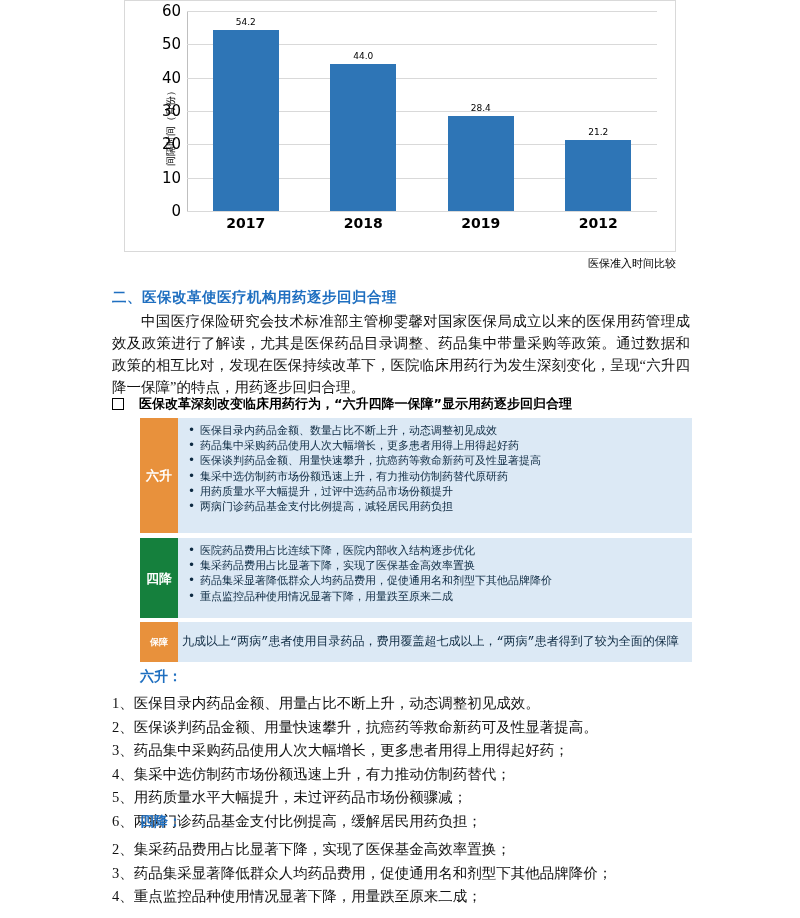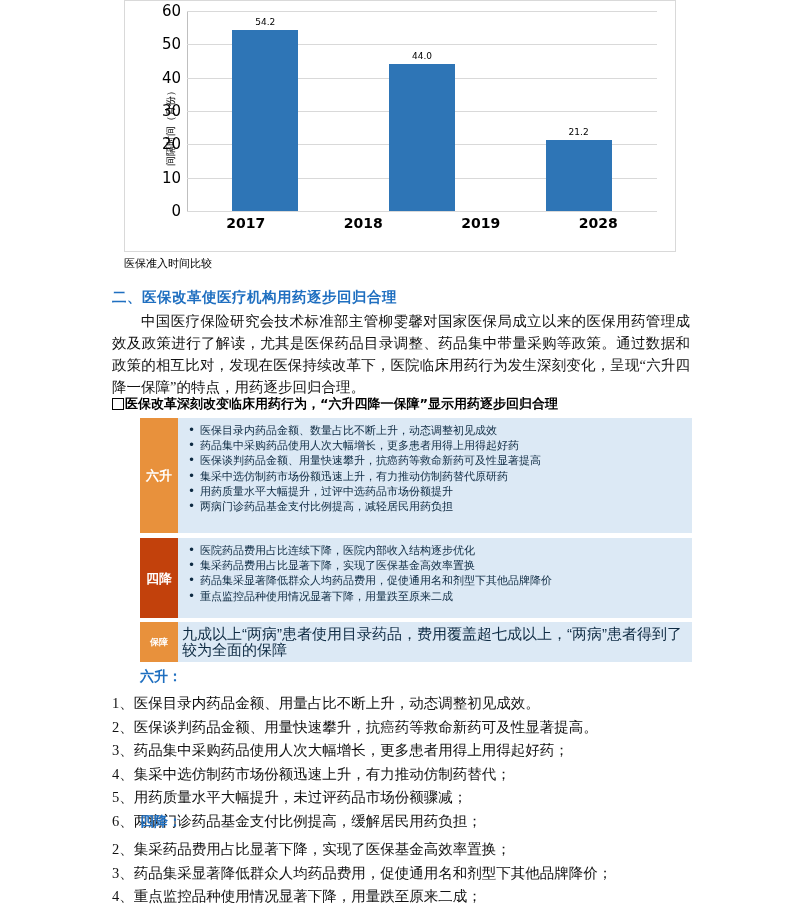--- a/index.html
+++ b/index.html
@@ -123,21 +123,21 @@
     font-family: "DejaVu Sans", sans-serif;
     font-size: 14px;
     font-weight: bold;
     color: #000;
   }
   .chart-caption {
     position: absolute;
     left: 124px;
     top: 256px;
     width: 552px;
-    text-align: left;
+    text-align: right;
     font-family: "DejaVu Sans", sans-serif;
     font-size: 11px;
     color: #000;
   }
 
   
   .section-heading {
     position: absolute;
     left: 112px;
     top: 288px;
@@ -163,21 +163,21 @@
     position: absolute;
     left: 112px;
     top: 395px;
     width: 590px;
     font-family: "DejaVu Sans", sans-serif;
     font-size: 13px;
     font-weight: bold;
     color: #000;
     display: flex;
     align-items: flex-start;
-    gap: 1px;
+    gap: 15px;
   }
   .sq-marker {
     display: inline-block;
     width: 10px;
     height: 10px;
     border: 1.4px solid #000;
     margin-top: 3px;
     flex: 0 0 auto;
   }
 
@@ -224,29 +224,29 @@
   }
   .blk-body li:before {
     content: "•";
     position: absolute;
     left: -10px;
     top: 0;
     color: #0d2a42;
     font-size: 12px;
   }
   .blk-body .plain {
-    font-family: Liberation Sans, sans-serif;
-    font-size: 15px;
+    font-family: Liberation Mono, monospace;
+    font-size: 12px;
     line-height: 16px;
     color: #0d2a42;
   }
   #blk-six { top: 418px; height: 115px; }
   #blk-six .blk-tab { background: #e8913c; }
   #blk-four { top: 538px; height: 80px; }
-  #blk-four .blk-tab { background: #c2410c; }
+  #blk-four .blk-tab { background: #15803d; }
   #blk-guar { top: 622px; height: 40px; }
   #blk-guar .blk-tab { background: #e8913c; font-size: 9px; }
   #blk-guar .blk-body { display: flex; align-items: center; }
 
   
   .list-title {
     position: absolute;
     left: 140px;
     font-family: "DejaVu Sans", sans-serif;
     font-size: 14px;
@@ -307,31 +307,35 @@
         <div class="bars">
           <div class="bar-wrap">
             <span class="bar-label" style="bottom:calc(90.33% + 3px);">54.2</span>
             <div class="bar" style="height:90.33%;"></div>
           </div>
           <div class="bar-wrap">
             <span class="bar-label" style="bottom:calc(73.33% + 3px);">44.0</span>
             <div class="bar" style="height:73.33%;"></div>
           </div>
           <div class="bar-wrap">
+            <span class="bar-label" style="bottom:calc(47.33% + 3px);">28.4</span>
+            <div class="bar" style="height:47.33%;"></div>
+          </div>
+          <div class="bar-wrap">
             <span class="bar-label" style="bottom:calc(35.33% + 3px);">21.2</span>
             <div class="bar" style="height:35.33%;"></div>
           </div>
         </div>
       </div>
 
       <div class="x-labels">
         <div class="x-label">2017</div>
         <div class="x-label">2018</div>
         <div class="x-label">2019</div>
-        <div class="x-label">2028</div>
+        <div class="x-label">2012</div>
       </div>
     </div>
   </div>
 
   <div class="chart-caption">医保准入时间比较</div>
 
   <div class="section-heading">二、医保改革使医疗机构用药逐步回归合理</div>
 
   <div class="para">中国医疗保险研究会技术标准部主管柳雯馨对国家医保局成立以来的医保用药管理成效及政策进行了解读，尤其是医保药品目录调整、药品集中带量采购等政策。通过数据和政策的相互比对，发现在医保持续改革下，医院临床用药行为发生深刻变化，呈现“六升四降一保障”的特点，用药逐步回归合理。</div>
 

